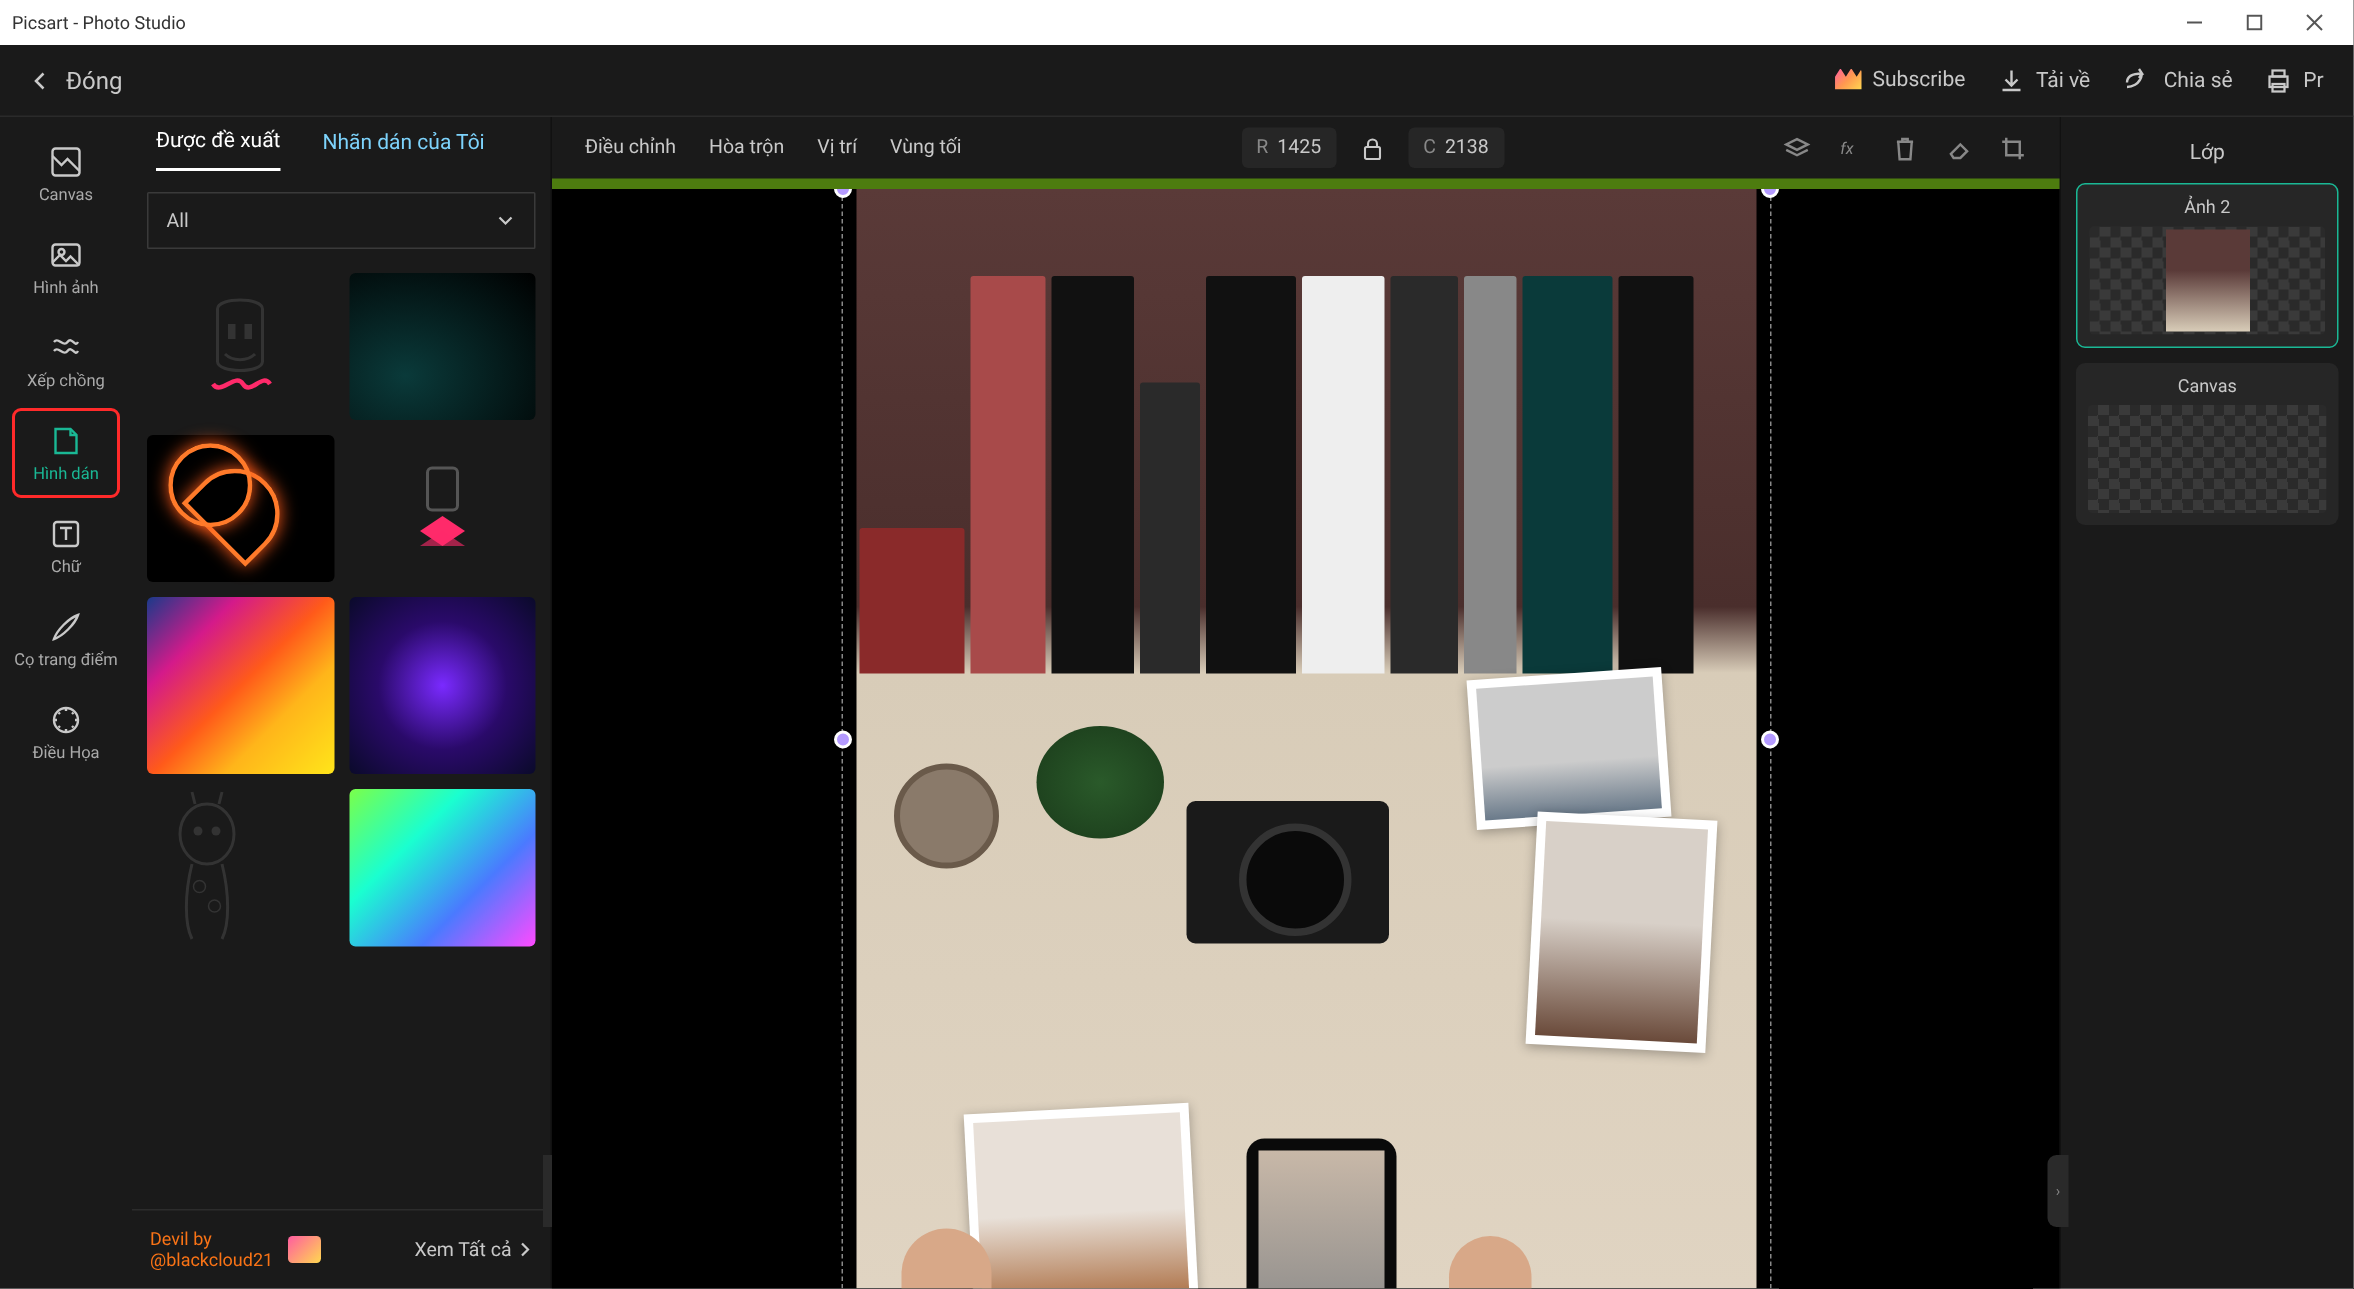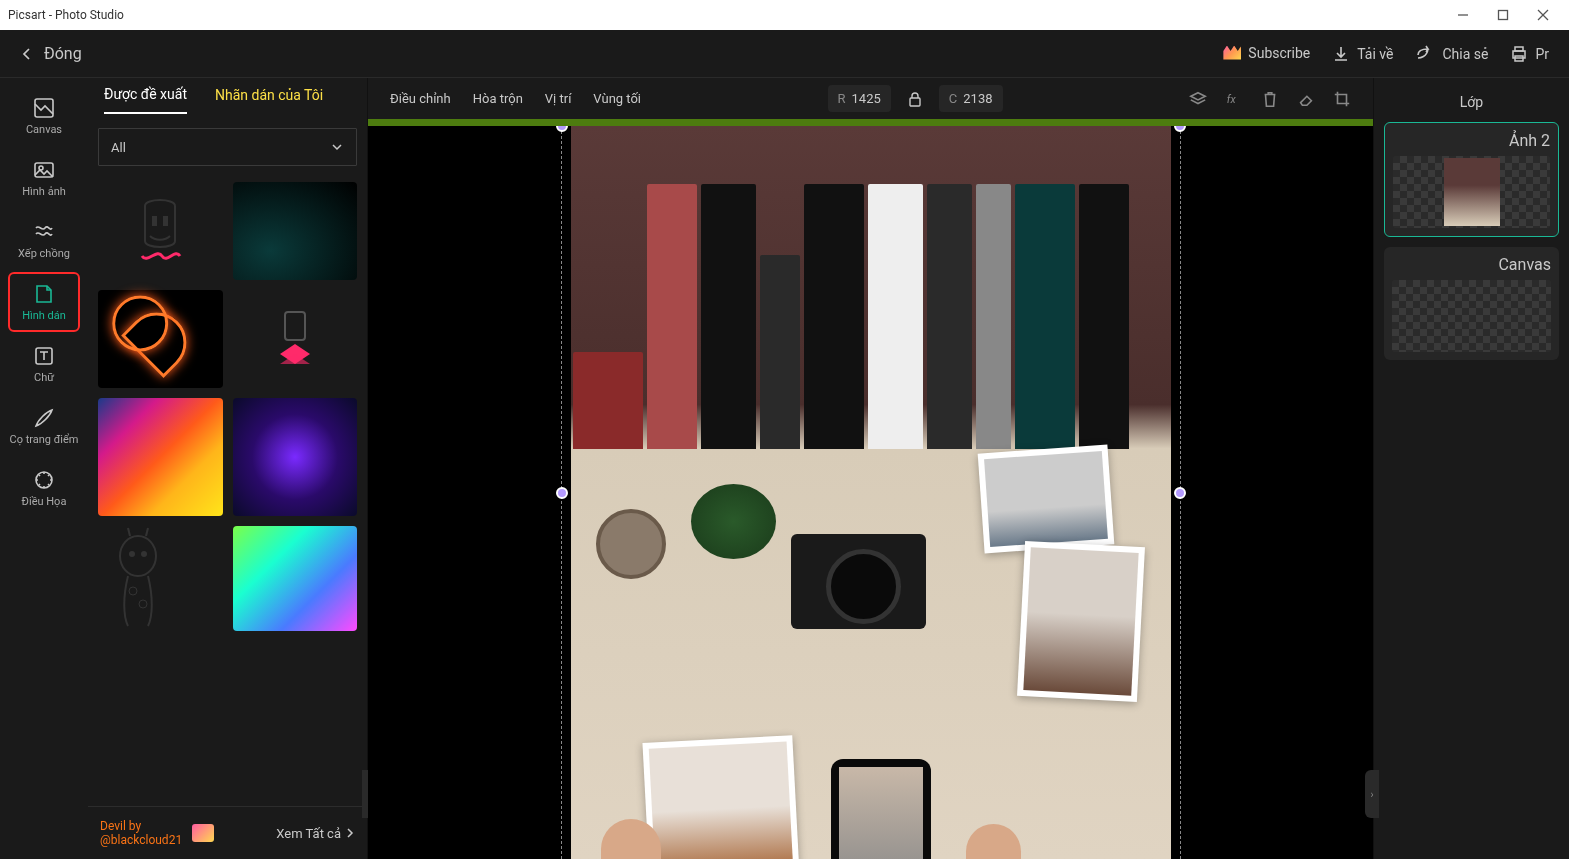--- a/index.html
+++ b/index.html
@@ -23,21 +23,21 @@
 .toolbar { width:88px; background:#1a1a1a; display:flex; flex-direction:column; align-items:center; padding-top:8px; gap:2px; }
 .tool { width:72px; height:60px; display:flex; flex-direction:column; align-items:center; justify-content:center; gap:4px; cursor:pointer; border-radius:6px; font-size:11px; color:#aaa; }
 .tool.active { border:2px solid #ff2a2a; }
 .tool.active .tool-label { color:#1ab895; }
 .tool.active svg { stroke:#1ab895; }
 .tool svg { width:24px; height:24px; stroke:#c9c9c9; fill:none; stroke-width:1.6; }
 .tool-label { text-align:center; line-height:1.1; }
 
 .side-panel { width:280px; background:#1a1a1a; border-right:1px solid #111; display:flex; flex-direction:column; }
 .tabs { display:flex; height:44px; align-items:center; padding:0 16px; gap:28px; font-size:14px; }
-.tab { cursor:pointer; color:#fde047; padding-bottom:10px; }
+.tab { cursor:pointer; color:#7dd3fc; padding-bottom:10px; }
 .tab.active { color:#fff; border-bottom:2px solid #fff; }
 .discover { display:flex; align-items:center; padding:10px 16px; gap:8px; color:#c9c9c9; font-size:13px; cursor:pointer; }
 .discover .chev { margin-left:auto; }
 .search-wrap { padding:6px 10px; }
 .search { width:100%; height:38px; background:#262626; border:1px solid #3a3a3a; border-radius:8px; display:flex; align-items:center; padding:0 10px; gap:8px; }
 .search input { flex:1; background:transparent; border:none; outline:none; color:#c9c9c9; font-size:13px; }
 .filter-wrap { padding:6px 10px 12px; }
 .filter { width:100%; height:38px; background:transparent; border:1px solid #3a3a3a; border-radius:1px; display:flex; align-items:center; justify-content:space-between; padding:0 12px; font-size:13px; cursor:pointer; }
 
 .sticker-grid { flex:1; overflow-y:auto; padding:4px 10px 0; display:grid; grid-template-columns:1fr 1fr; gap:10px; align-content:start; }
@@ -91,21 +91,21 @@
 .hand2{position:absolute;width:55px;height:70px;bottom:-35px;right:150px;background:#d8a888;border-radius:30px 30px 0 0}
 
 .sel-outline { position:absolute; top:0; height:100%; border-left:1px dashed #888; border-right:1px dashed #888; left:50%; transform:translateX(-50%); width:620px; pointer-events:none; }
 .sel-handle { position:absolute; width:12px; height:12px; background:#b49aff; border-radius:50%; border:2px solid #fff; }
 .sh-tl{top:-6px;left:-6px}.sh-tr{top:-6px;right:-6px}.sh-l{top:50%;left:-6px;margin-top:-6px}.sh-r{top:50%;right:-6px;margin-top:-6px}
 
 .layers-panel { width:196px; background:#1a1a1a; border-left:1px solid #111; padding:10px; }
 .layers-title { text-align:center; font-size:14px; padding:6px 0 12px; }
 .layer { background:#262626; border-radius:6px; margin-bottom:10px; padding:8px; cursor:pointer; }
 .layer.selected { border:1px solid #1ab895; }
-.layer-name { font-size:16px; text-align:right; margin-bottom:6px; }
+.layer-name { font-size:12px; text-align:center; margin-bottom:6px; }
 .layer-thumb { width:100%; height:72px; background:repeating-conic-gradient(#3a3a3a 0 25%,#2a2a2a 0 50%) 0 0/14px 14px; border-radius:3px; display:flex; align-items:center; justify-content:center; }
 .thumb-img { width:56px; height:68px; background:linear-gradient(#5a3a38 40%,#d8ccb8); }
 
 svg { display:block; }
 </style>
 </head>
 <body>
 
 <div class="titlebar">
   <span>Picsart - Photo Studio</span>

